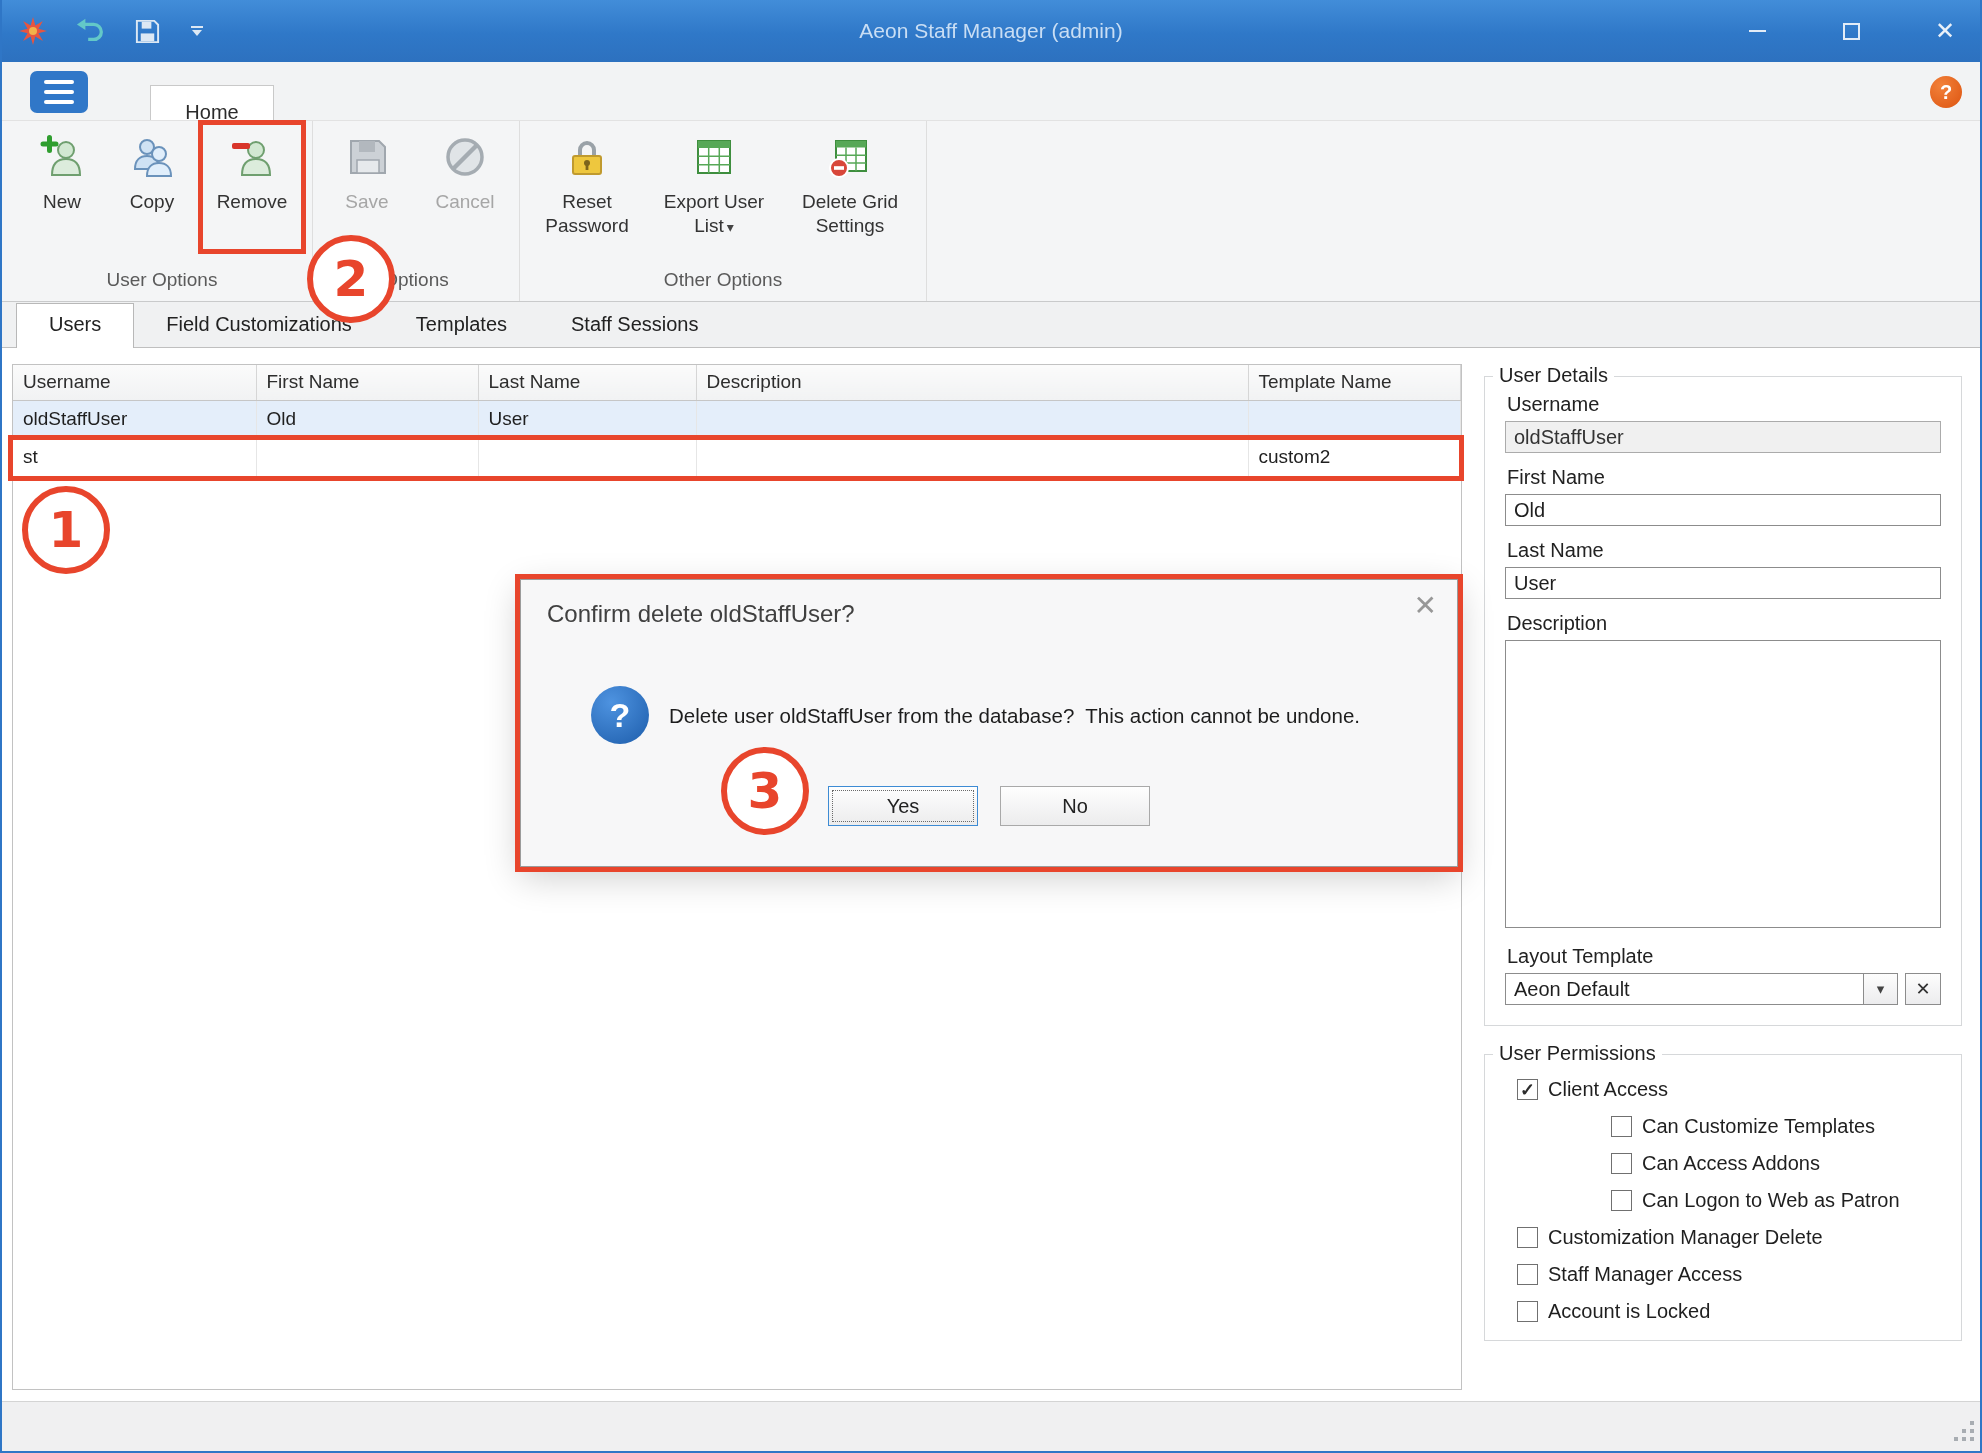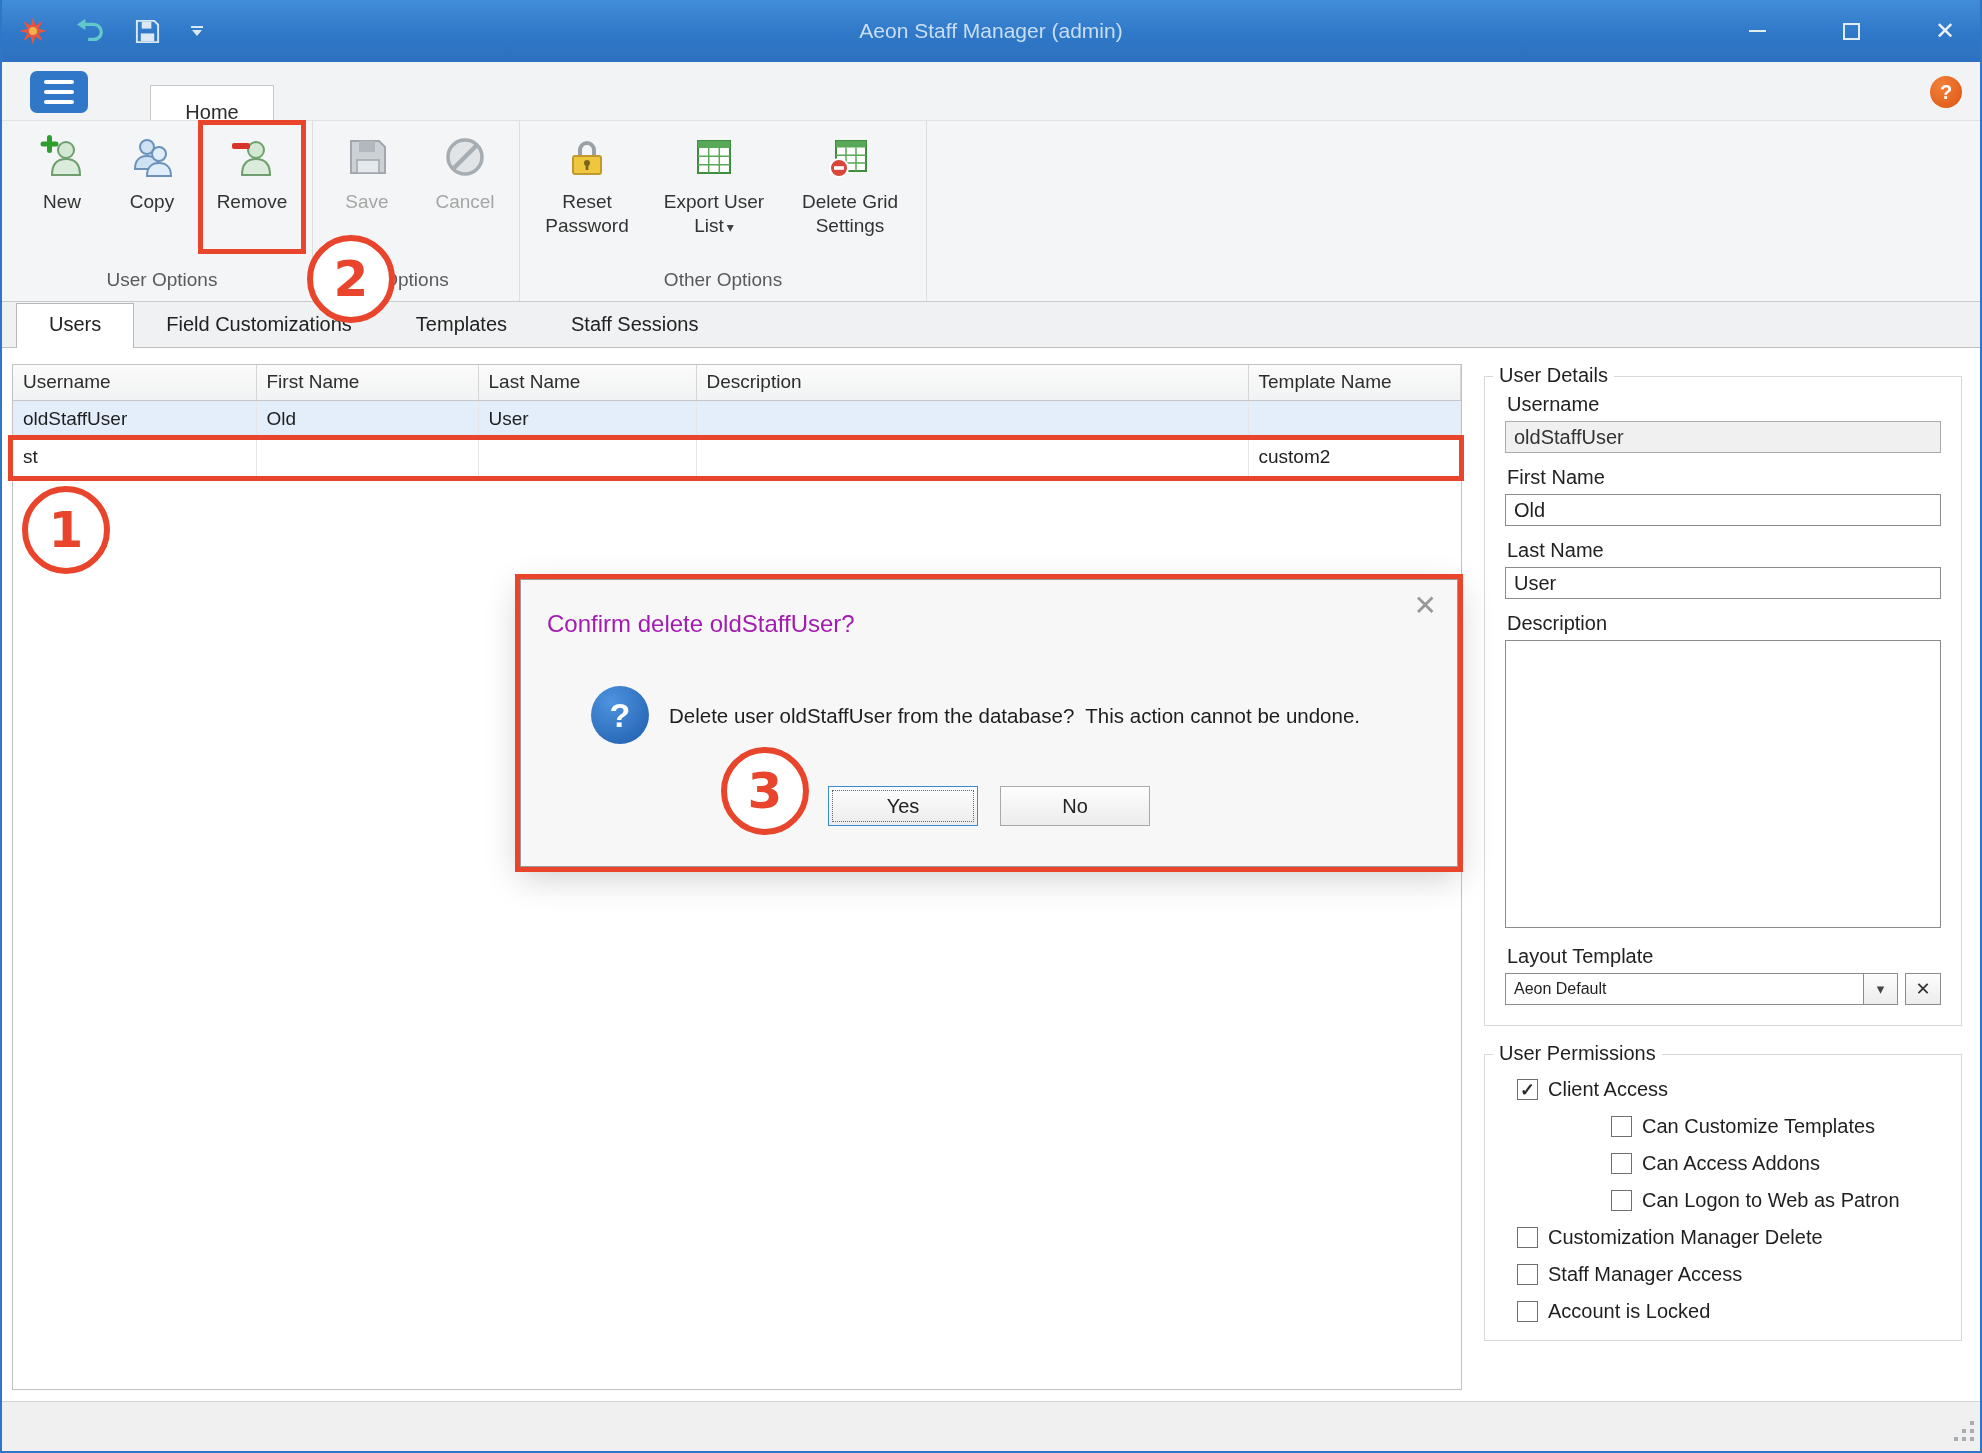--- a/index.html
+++ b/index.html
@@ -69,39 +69,39 @@
   .groupbox-title { position:absolute; top:-13px; left:8px; background:#fff; padding:0 6px; font-size:20px; color:#1f1f1f; }
   .gb-details { margin-top:16px; }
   .gb-perms { margin-top:28px; padding:16px 12px 10px 16px; }
   .field-label { font-size:20px; color:#222; margin:13px 0 5px 2px; }
   .field-label.first { margin-top:8px; }
   .txt { width:100%; height:32px; border:1px solid #8c8c8c; background:#fff; font-size:20px; font-family:"Liberation Sans",sans-serif; padding:0 8px; color:#1f1f1f; }
   .txt.readonly { background:#f0f0f0; border-color:#ababab; color:#333; }
   textarea.txt { height:288px; resize:none; padding-top:4px; }
   .combo-row { display:flex; align-items:center; }
   .combo { display:flex; flex:1; border:1px solid #8c8c8c; height:32px; background:#fff; }
-  .combo input { flex:1; border:none; outline:none; font-size:16px; font-family:"Liberation Sans",sans-serif; padding:0 8px; color:#1f1f1f; background:transparent; }
+  .combo input { flex:1; border:none; outline:none; font-size:20px; font-family:"Liberation Sans",sans-serif; padding:0 8px; color:#1f1f1f; background:transparent; }
   .combo-caret { width:34px; border-left:1px solid #8c8c8c; background:linear-gradient(#fdfdfd,#ececee); display:flex; align-items:center; justify-content:center; font-size:15px; color:#444; }
   .clear-btn { width:36px; height:32px; margin-left:7px; border:1px solid #8c8c8c; background:linear-gradient(#fdfdfd,#ececee);
     display:flex; align-items:center; justify-content:center; font-size:18px; color:#333; }
 
   .perm-row { display:flex; align-items:center; gap:10px; height:37px; }
   .ind0 { margin-left:16px; } .ind1 { margin-left:110px; }
   .checkbox { width:21px; height:21px; border:1px solid #707070; background:#fff; display:inline-flex; align-items:center; justify-content:center; flex:none; }
   .checkbox.checked::after { content:"\2713"; font-size:18px; font-weight:bold; color:#2d2d2d; line-height:1; }
   .perm-label { font-size:20px; color:#1f1f1f; white-space:nowrap; }
 
   
   .statusbar { position:absolute; left:0; right:0; bottom:0; height:50px; background:#f0f0f1; border-top:1px solid #d4d4d4; }
   .grip { position:absolute; right:5px; bottom:5px; }
 
   
   .dialog { position:absolute; left:518px; top:579px; width:938px; height:288px; background:#f7f7f8;
     border:1px solid #9b9b9b; outline:5px solid var(--annot); box-shadow:0 10px 34px rgba(0,0,0,.20); z-index:50; }
-  .dialog-title { position:absolute; left:26px; top:30px; font-size:24px; color:#a21caf; }
+  .dialog-title { position:absolute; left:26px; top:20px; font-size:24px; color:#404040; }
   .dialog-close { position:absolute; right:20px; top:12px; font-size:28px; color:#979797; line-height:1; }
   .dialog-qicon { position:absolute; left:70px; top:106px; width:58px; height:58px; border-radius:50%;
     background:radial-gradient(circle at 35% 28%, #4e93e0, #1d5dab); color:#fff; font-size:34px; font-weight:bold;
     display:flex; align-items:center; justify-content:center; }
   .dialog-message { position:absolute; left:148px; top:124px; right:40px; font-size:20.5px; color:#1d1d1d; white-space:pre-wrap; }
   .dialog-buttons { position:absolute; left:0; right:0; bottom:40px; display:flex; justify-content:center; gap:22px; }
   .dlg-btn { width:150px; height:40px; font-size:20px; color:#222; background:linear-gradient(#fefefe,#ececed);
     border:1px solid #a9a9a9; display:flex; align-items:center; justify-content:center; }
   .dlg-btn.primary { border:1px solid #3d8bd4; outline:1.5px dotted #6a6a6a; outline-offset:-5px; }
 

